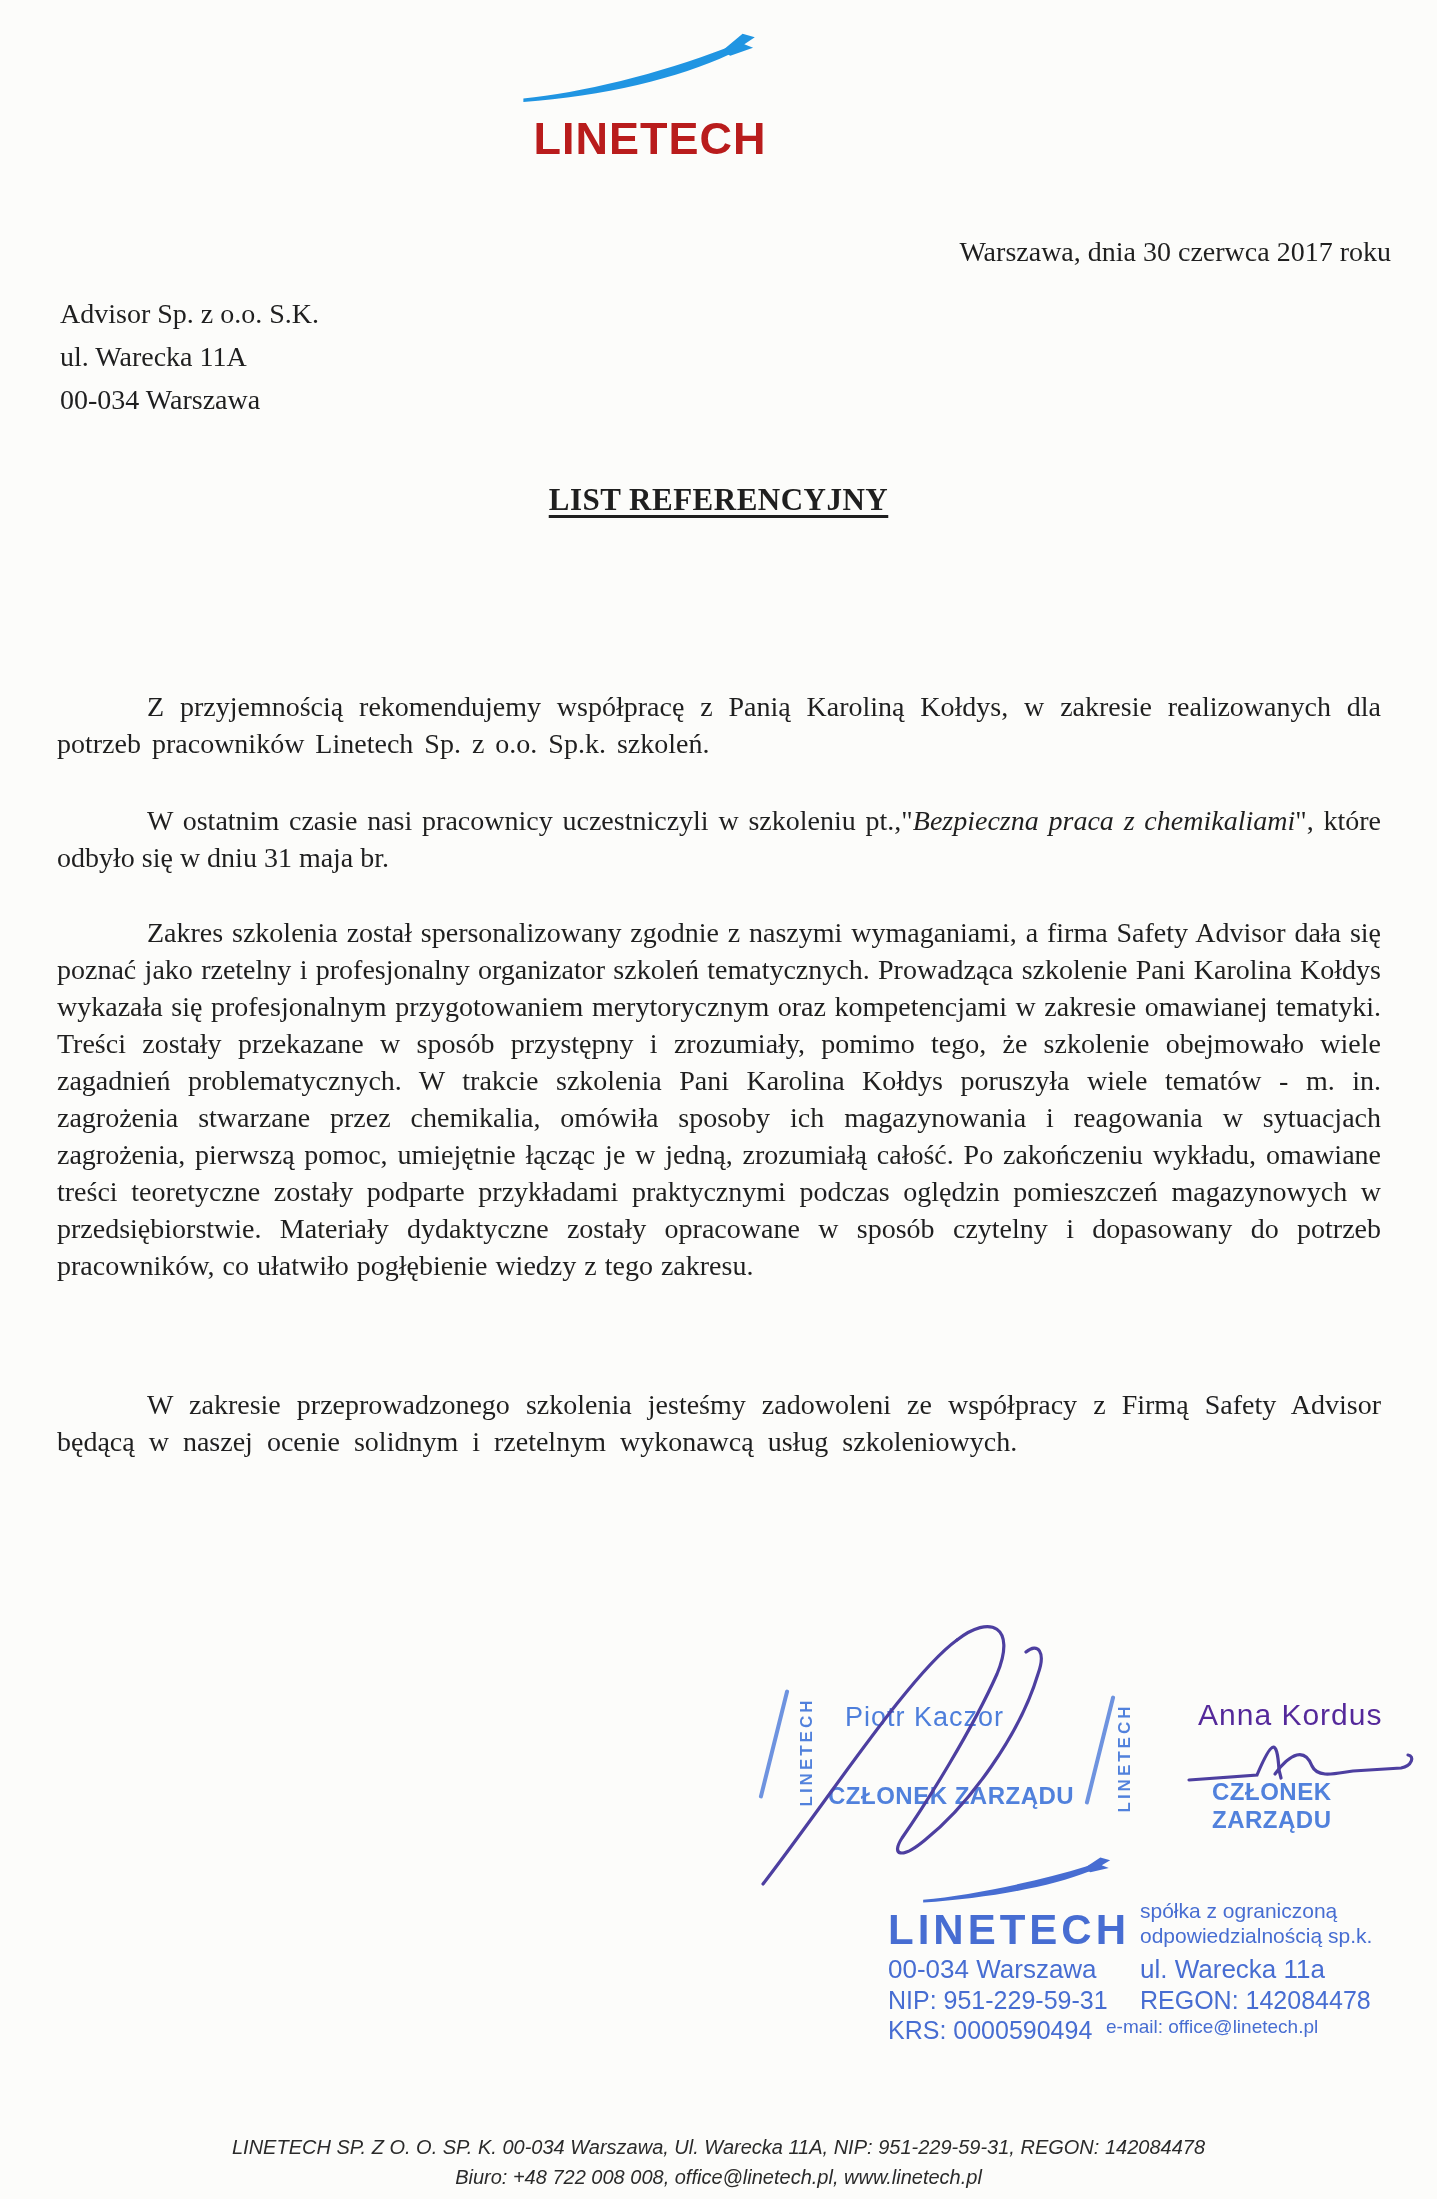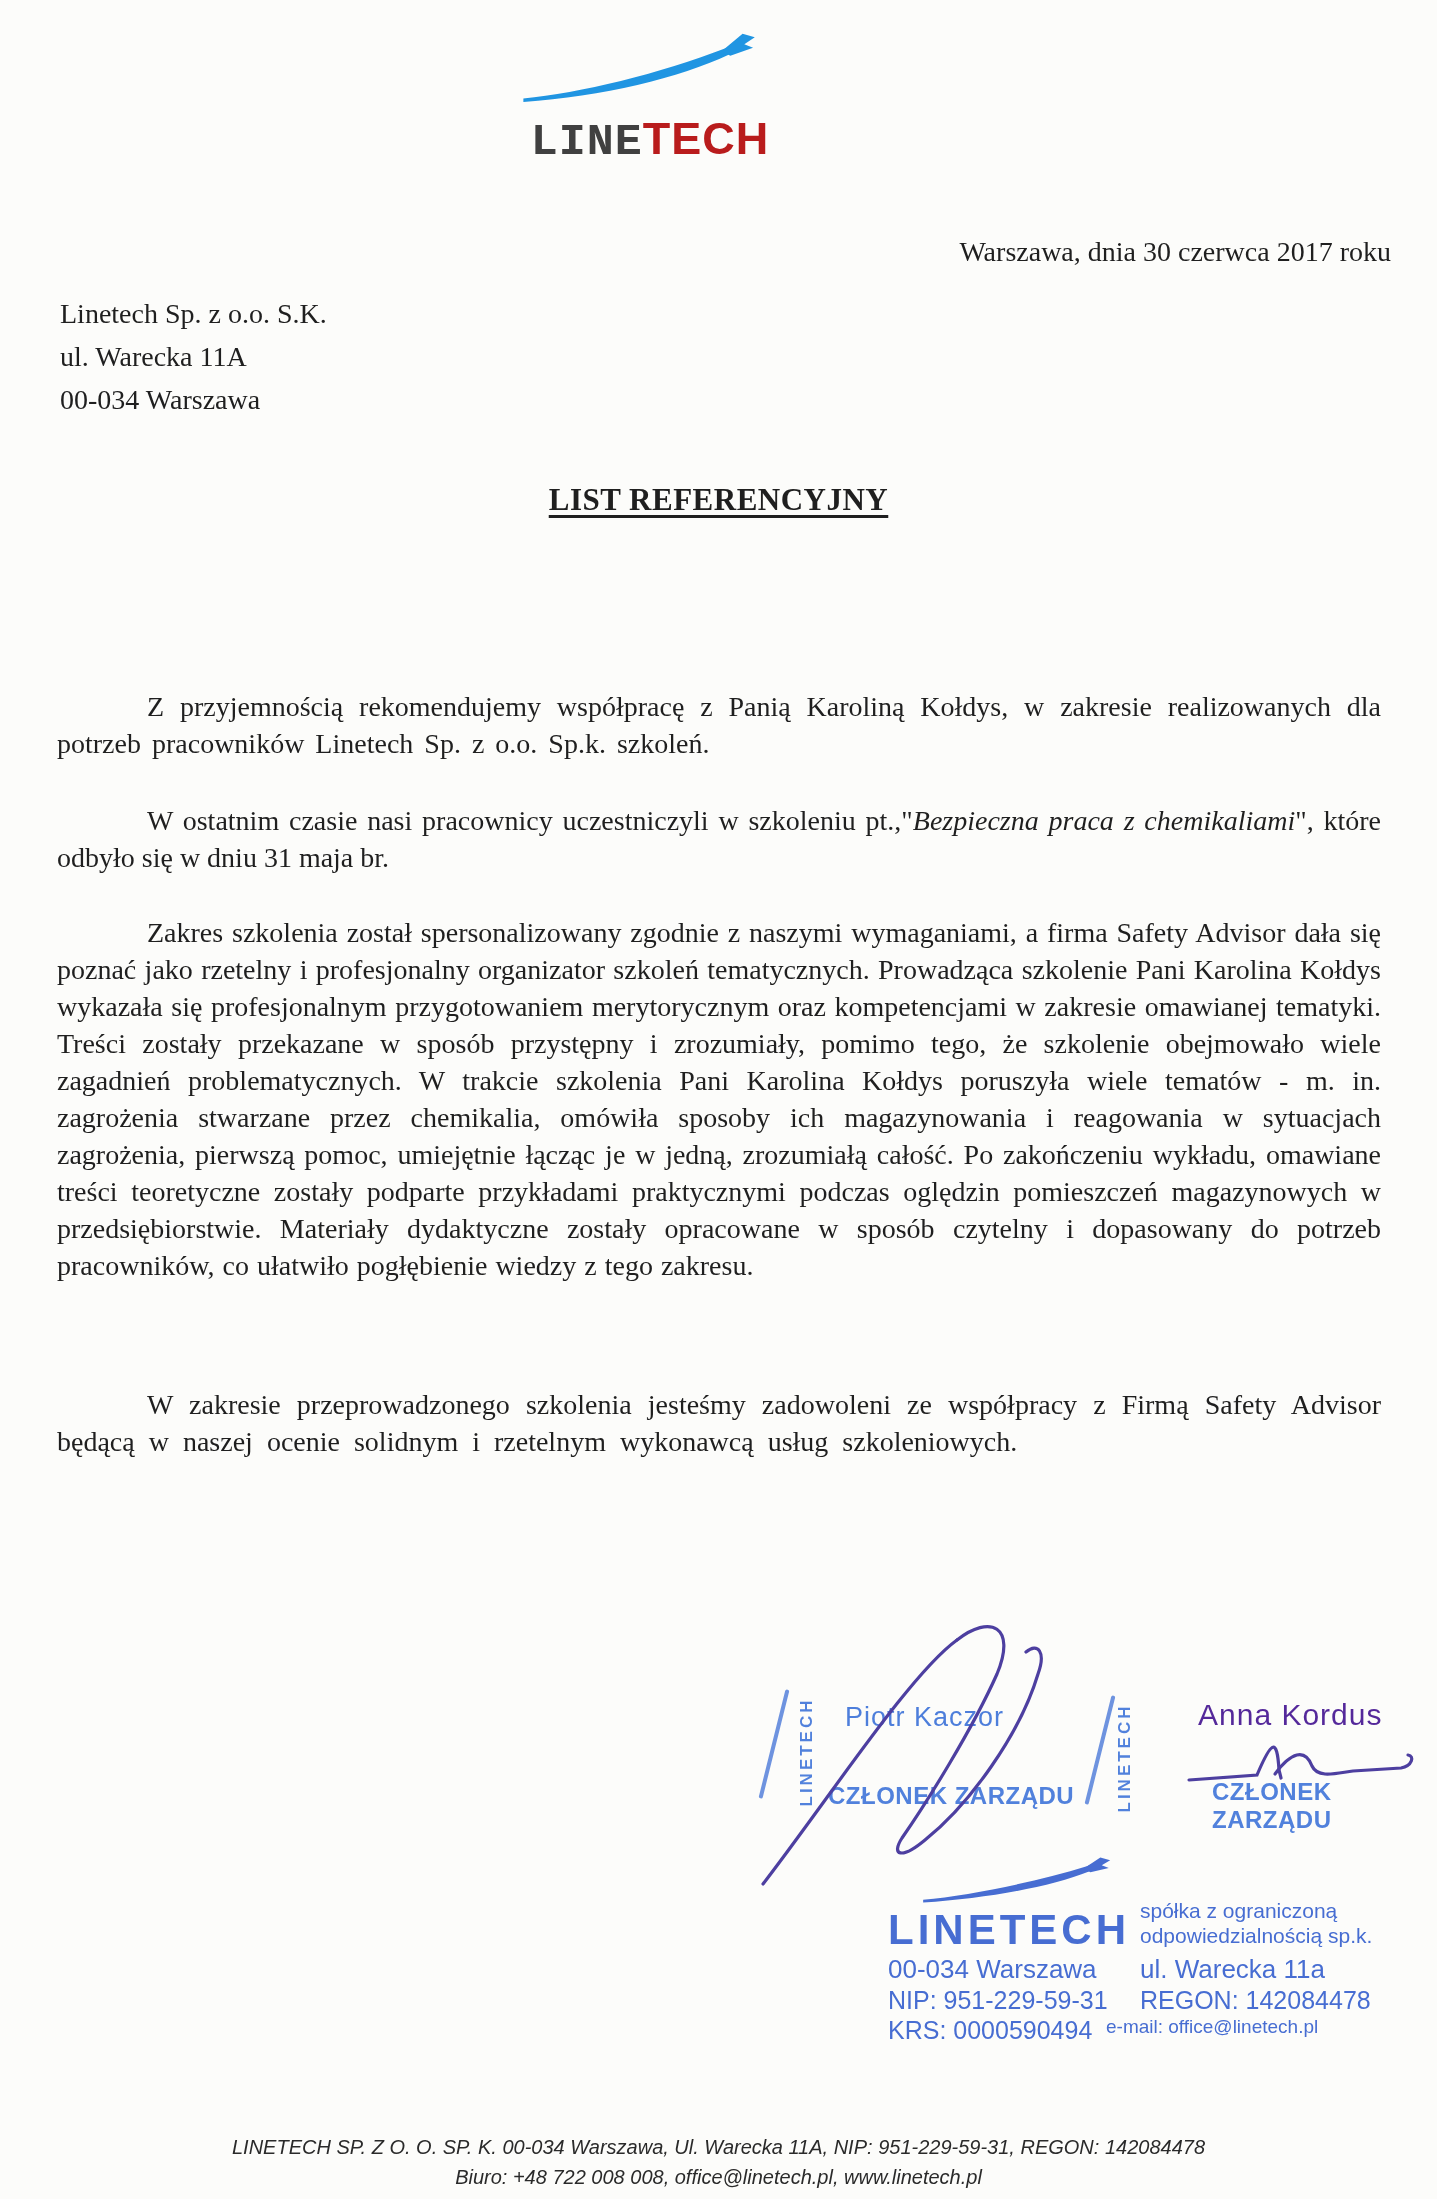--- a/index.html
+++ b/index.html
@@ -8,21 +8,21 @@
     background:#fcfcfa;
     font-family:"Liberation Serif", serif;
     color:#1f1f1f;
     overflow:hidden;
   }
   .abs{position:absolute;}
 
   
   .logo{left:515px;top:28px;width:270px;text-align:center;}
   .logo-word{font-family:"Liberation Sans",sans-serif;font-weight:bold;font-size:45px;letter-spacing:1px;line-height:1;margin-top:6px;}
-  .logo-line{color:#404040;font-family:Liberation Mono, monospace;}
+  .logo-line{color:#b91c1c;}
   .logo-tech{color:#b91c1c;}
 
   
   .date-line{top:236px;right:46px;font-size:28px;margin-left:32px;}
   .sender{left:60px;top:292px;font-size:28px;line-height:43px;}
   .title{top:482px;left:0;width:100%;text-align:center;font-size:31px;font-weight:bold;letter-spacing:.5px;
          text-decoration:underline;text-decoration-thickness:3px;text-underline-offset:5px;}
 
   
   .para{left:57px;width:1324px;text-align:justify;font-size:28px;line-height:37px;text-indent:90px;}
@@ -61,21 +61,21 @@
   <svg width="262" height="78" viewBox="0 0 300 88">
     <path d="M5 80 C 70 74, 160 52, 238 22 C 244 19, 247 20, 245 23 L 240 30 C 185 56, 95 78, 5 84 Z" fill="#2095e2"></path>
     <polygon points="232,26 256,6 270,10 258,18 268,22 242,31" fill="#2095e2"></polygon>
   </svg>
   <div class="logo-word"><span class="logo-line">LINE</span><span class="logo-tech">TECH</span></div>
 </div>
 
 <div class="abs date-line">Warszawa, dnia 30 czerwca 2017 roku</div>
 
 <div class="abs sender">
-  <div>Linetech Sp. z o.o. S.K.</div>
+  <div>Advisor Sp. z o.o. S.K.</div>
   <div>ul. Warecka 11A</div>
   <div>00-034 Warszawa</div>
 </div>
 
 <div class="abs title">LIST REFERENCYJNY</div>
 
 <p class="abs para p1">Z przyjemnością rekomendujemy współpracę z Panią Karoliną Kołdys, w zakresie realizowanych dla potrzeb pracowników Linetech Sp. z o.o. Sp.k. szkoleń.</p>
 
 <p class="abs para p2"><span>W ostatnim czasie nasi pracownicy uczestniczyli w szkoleniu pt.,"</span><span class="ital">Bezpieczna praca z chemikaliami</span><span>", które odbyło się w dniu 31 maja br.</span></p>
 

